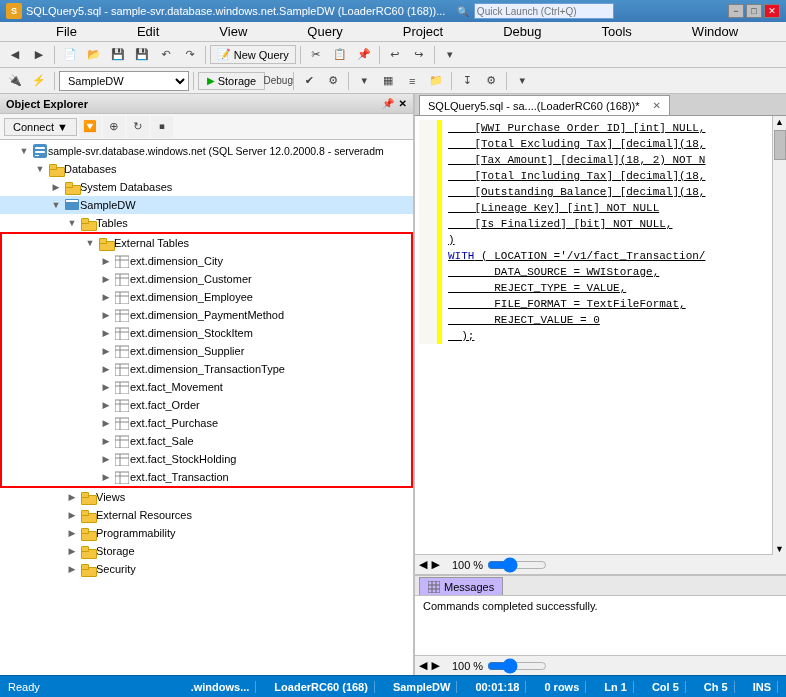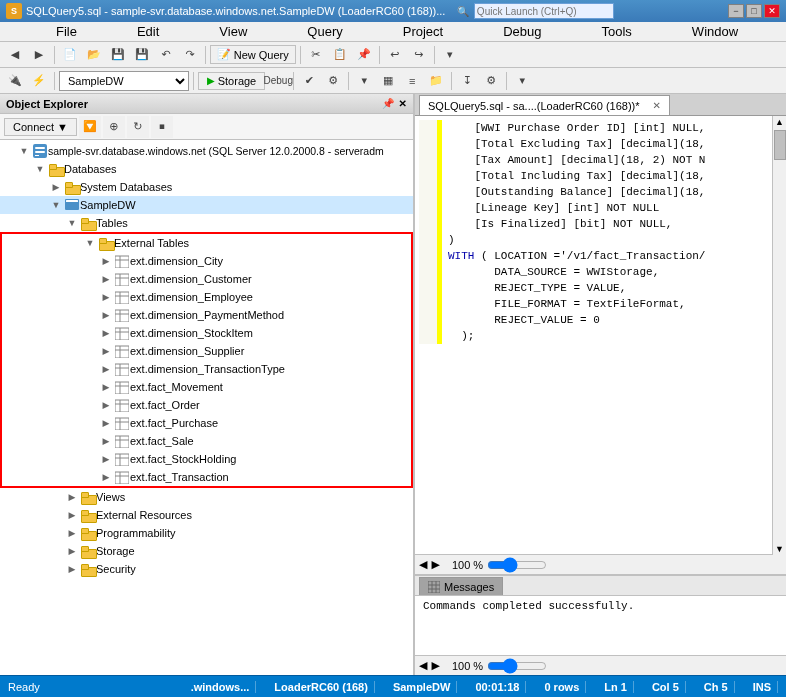--- a/index.html
+++ b/index.html
@@ -175,21 +175,21 @@
       background: white;
       font-family: 'Courier New', monospace;
       font-size: 11px;
       overflow-y: auto;
       overflow-x: hidden;
       padding: 4px;
       border-bottom: 1px solid #c0c0c0;
     }
     .sql-line { display: flex; min-height: 16px; line-height: 16px; }
     .sql-gutter { width: 20px; background: #f8f8f0; color: #aaa; font-size: 10px; text-align: right; padding-right: 4px; flex-shrink: 0; border-right: 2px solid #ffff00; }
-    .sql-code { padding-left: 6px; white-space: pre; color: #000; }
+    .sql-code { padding-left: 6px; white-space: pre; color: #000; text-decoration: underline; }
     .sql-keyword { color: #0000aa; font-weight: normal; }
     .sql-highlight { background: #ffff00; width: 3px; }
 
     
     .zoom-bar {
       height: 20px;
       background: #f0f0f0;
       display: flex;
       align-items: center;
       padding: 0 4px;
@@ -208,31 +208,31 @@
     .messages-tab-bar {
       height: 20px;
       background: #e8e8e8;
       display: flex;
       align-items: flex-end;
       padding-left: 4px;
       border-bottom: 1px solid #c0c0c0;
     }
     .messages-tab {
       padding: 2px 8px;
-      background: #a3a3a3;
+      background: #c4b5fd;
       border: 1px solid #999;
       border-bottom: none;
       font-size: 11px;
       height: 18px;
       cursor: pointer;
       display: flex; align-items: center; gap: 4px;
     }
     .messages-content {
       padding: 4px 8px;
-      font-family: Liberation Mono, monospace;
+      font-family: Liberation Sans, sans-serif;
       font-size: 11px;
       color: #000;
       height: calc(100% - 20px);
       overflow-y: auto;
     }
 
     
     .zoom-bar2 {
       height: 20px;
       background: #f0f0f0;

